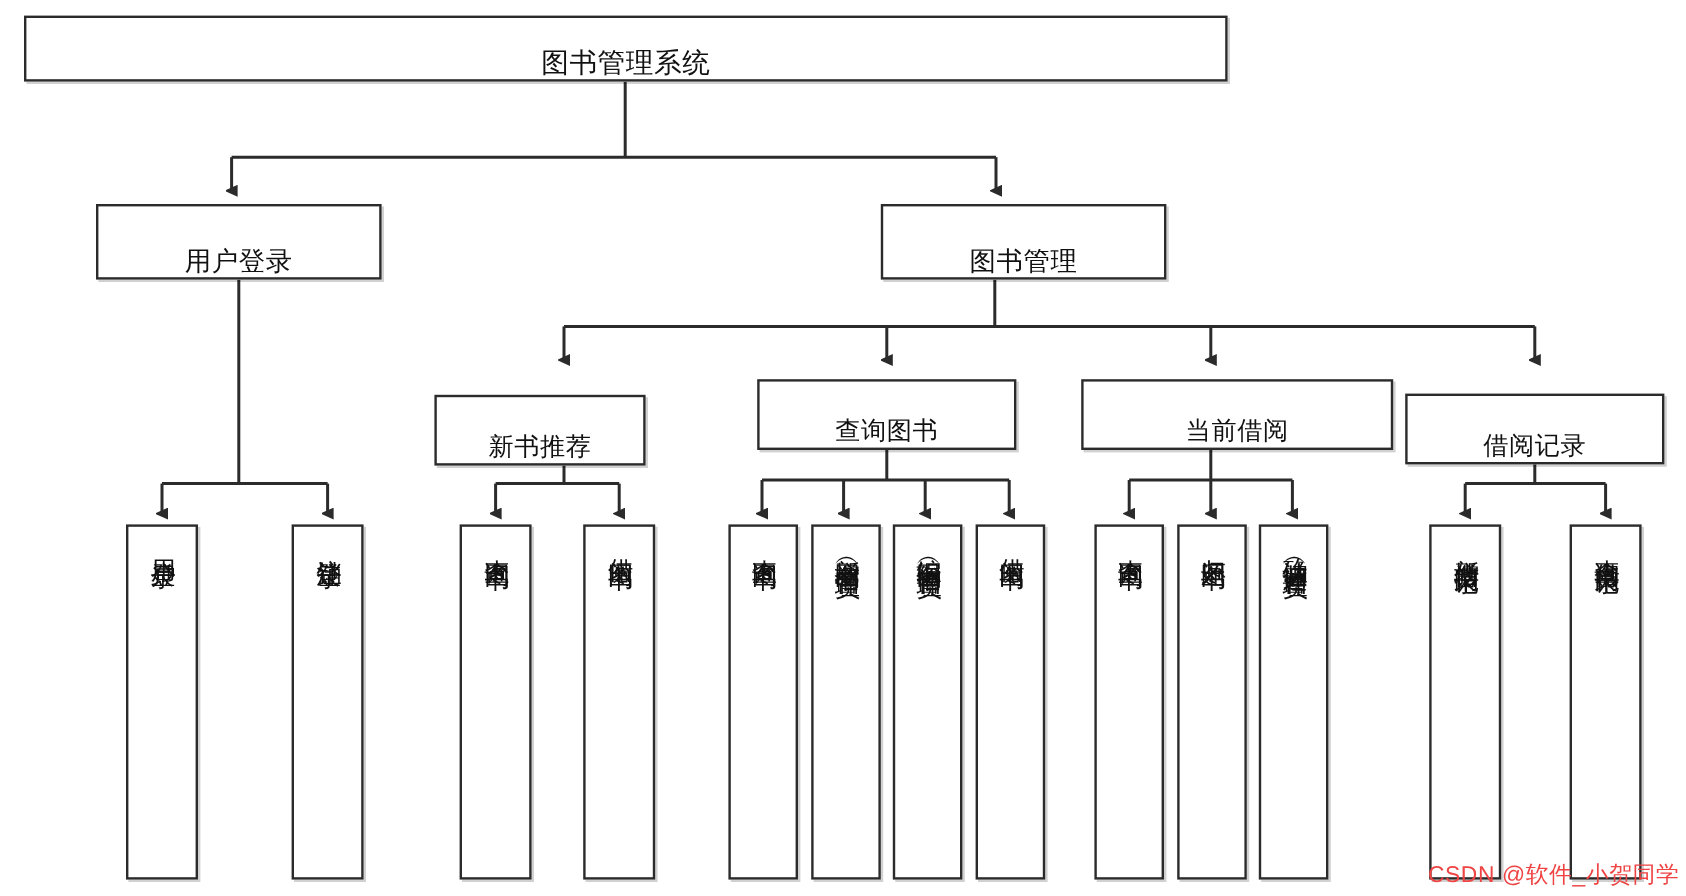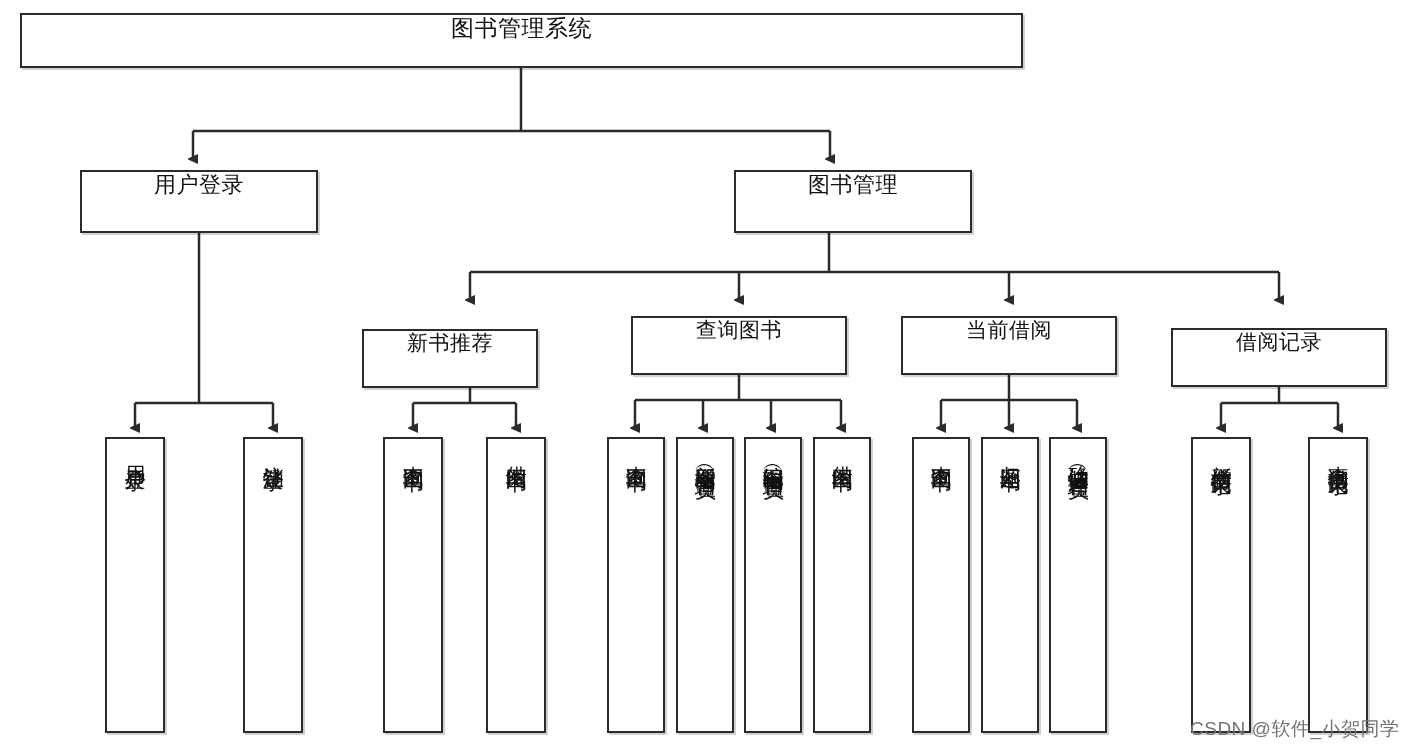--- a/index.html
+++ b/index.html
@@ -25,21 +25,21 @@
     width: 1405px;
     height: 747px;
     pointer-events: none;
   }
   .node {
     position: absolute;
     box-sizing: border-box;
     background: #ffffff;
     border: 2px solid #2b2b2b;
     display: flex;
-    align-items: flex-start;
+    align-items: flex-end;
     justify-content: center;
     box-shadow: 2px 2px 0 rgba(0,0,0,0.18);
     color: #111111;
   }
   .node .label {
     font-size: 22px;
     line-height: 1.18;
     letter-spacing: 0.5px;
     white-space: nowrap;
   }
@@ -58,21 +58,21 @@
     white-space: normal;
     max-height: 100%;
   }
   .node.root .label { font-size: 23px; }
   .node.lvl1 .label { font-size: 22px; }
   .node.lvl2 .label { font-size: 21px; }
 
   .watermark {
     position: absolute;
     font-size: 19px;
-    color: #737373;
+    color: #ef4444;
     white-space: nowrap;
     letter-spacing: 0.5px;
     user-select: none;
   }
 </style>
 </head>
 <body>
 
 <div id="canvas">
 
@@ -136,21 +136,21 @@
   <div class="node lvl1" style="left:710px; top:170px; width:238px; height:63px;margin-left:24px;">
     <span class="label">图书管理</span>
   </div>
 
   <div class="node lvl2" style="left:362px; top:316px; width:176px; height:59px;margin-top:13px;">
     <span class="label">新书推荐</span>
   </div>
   <div class="node lvl2" style="left:631px; top:316px; width:216px; height:59px;">
     <span class="label">查询图书</span>
   </div>
-  <div class="node lvl2" style="left:901px; top:316px; width:216px; height:59px;">
+  <div class="node lvl2" style="left:901px; top:316px; width:260px; height:59px;">
     <span class="label">当前借阅</span>
   </div>
   <div class="node lvl2" style="left:1171px; top:328px; width:216px; height:59px;">
     <span class="label">借阅记录</span>
   </div>
 
   <div class="node vertical" style="left:105px; top:437px; width:60px; height:296px;">
     <span class="label">用户登录</span>
   </div>
   <div class="node vertical" style="left:243px; top:437px; width:60px; height:296px;">

